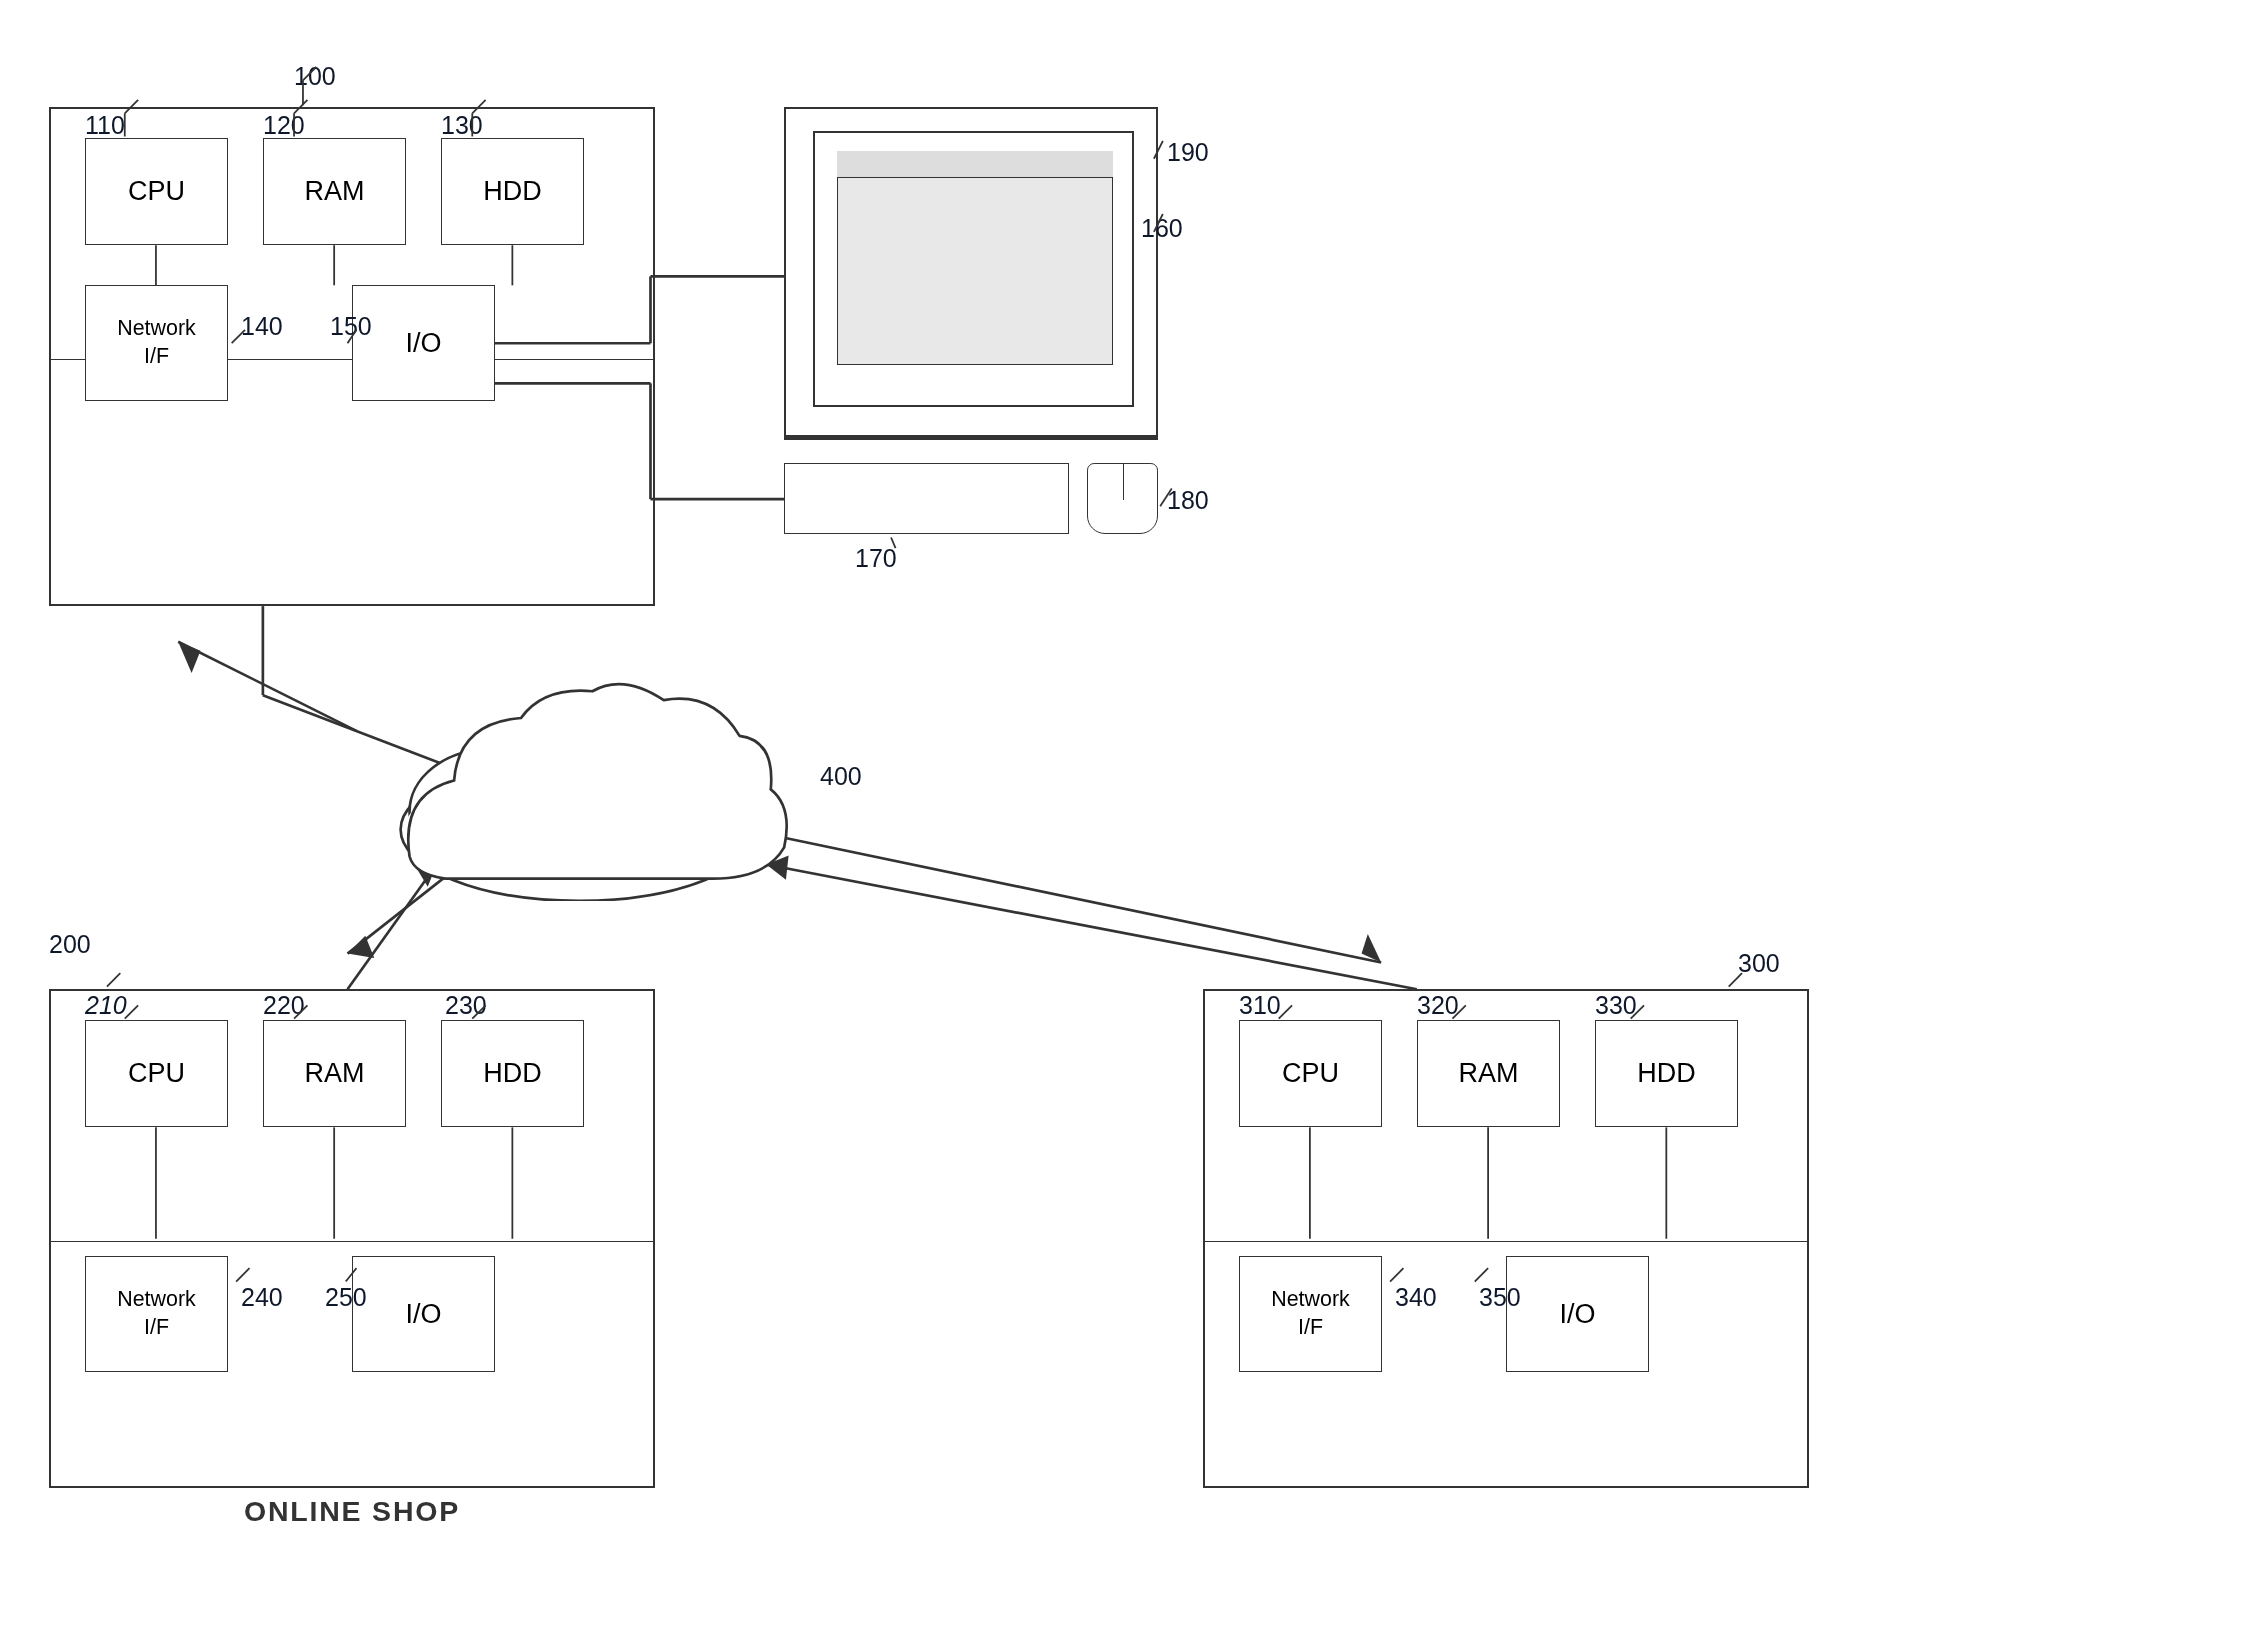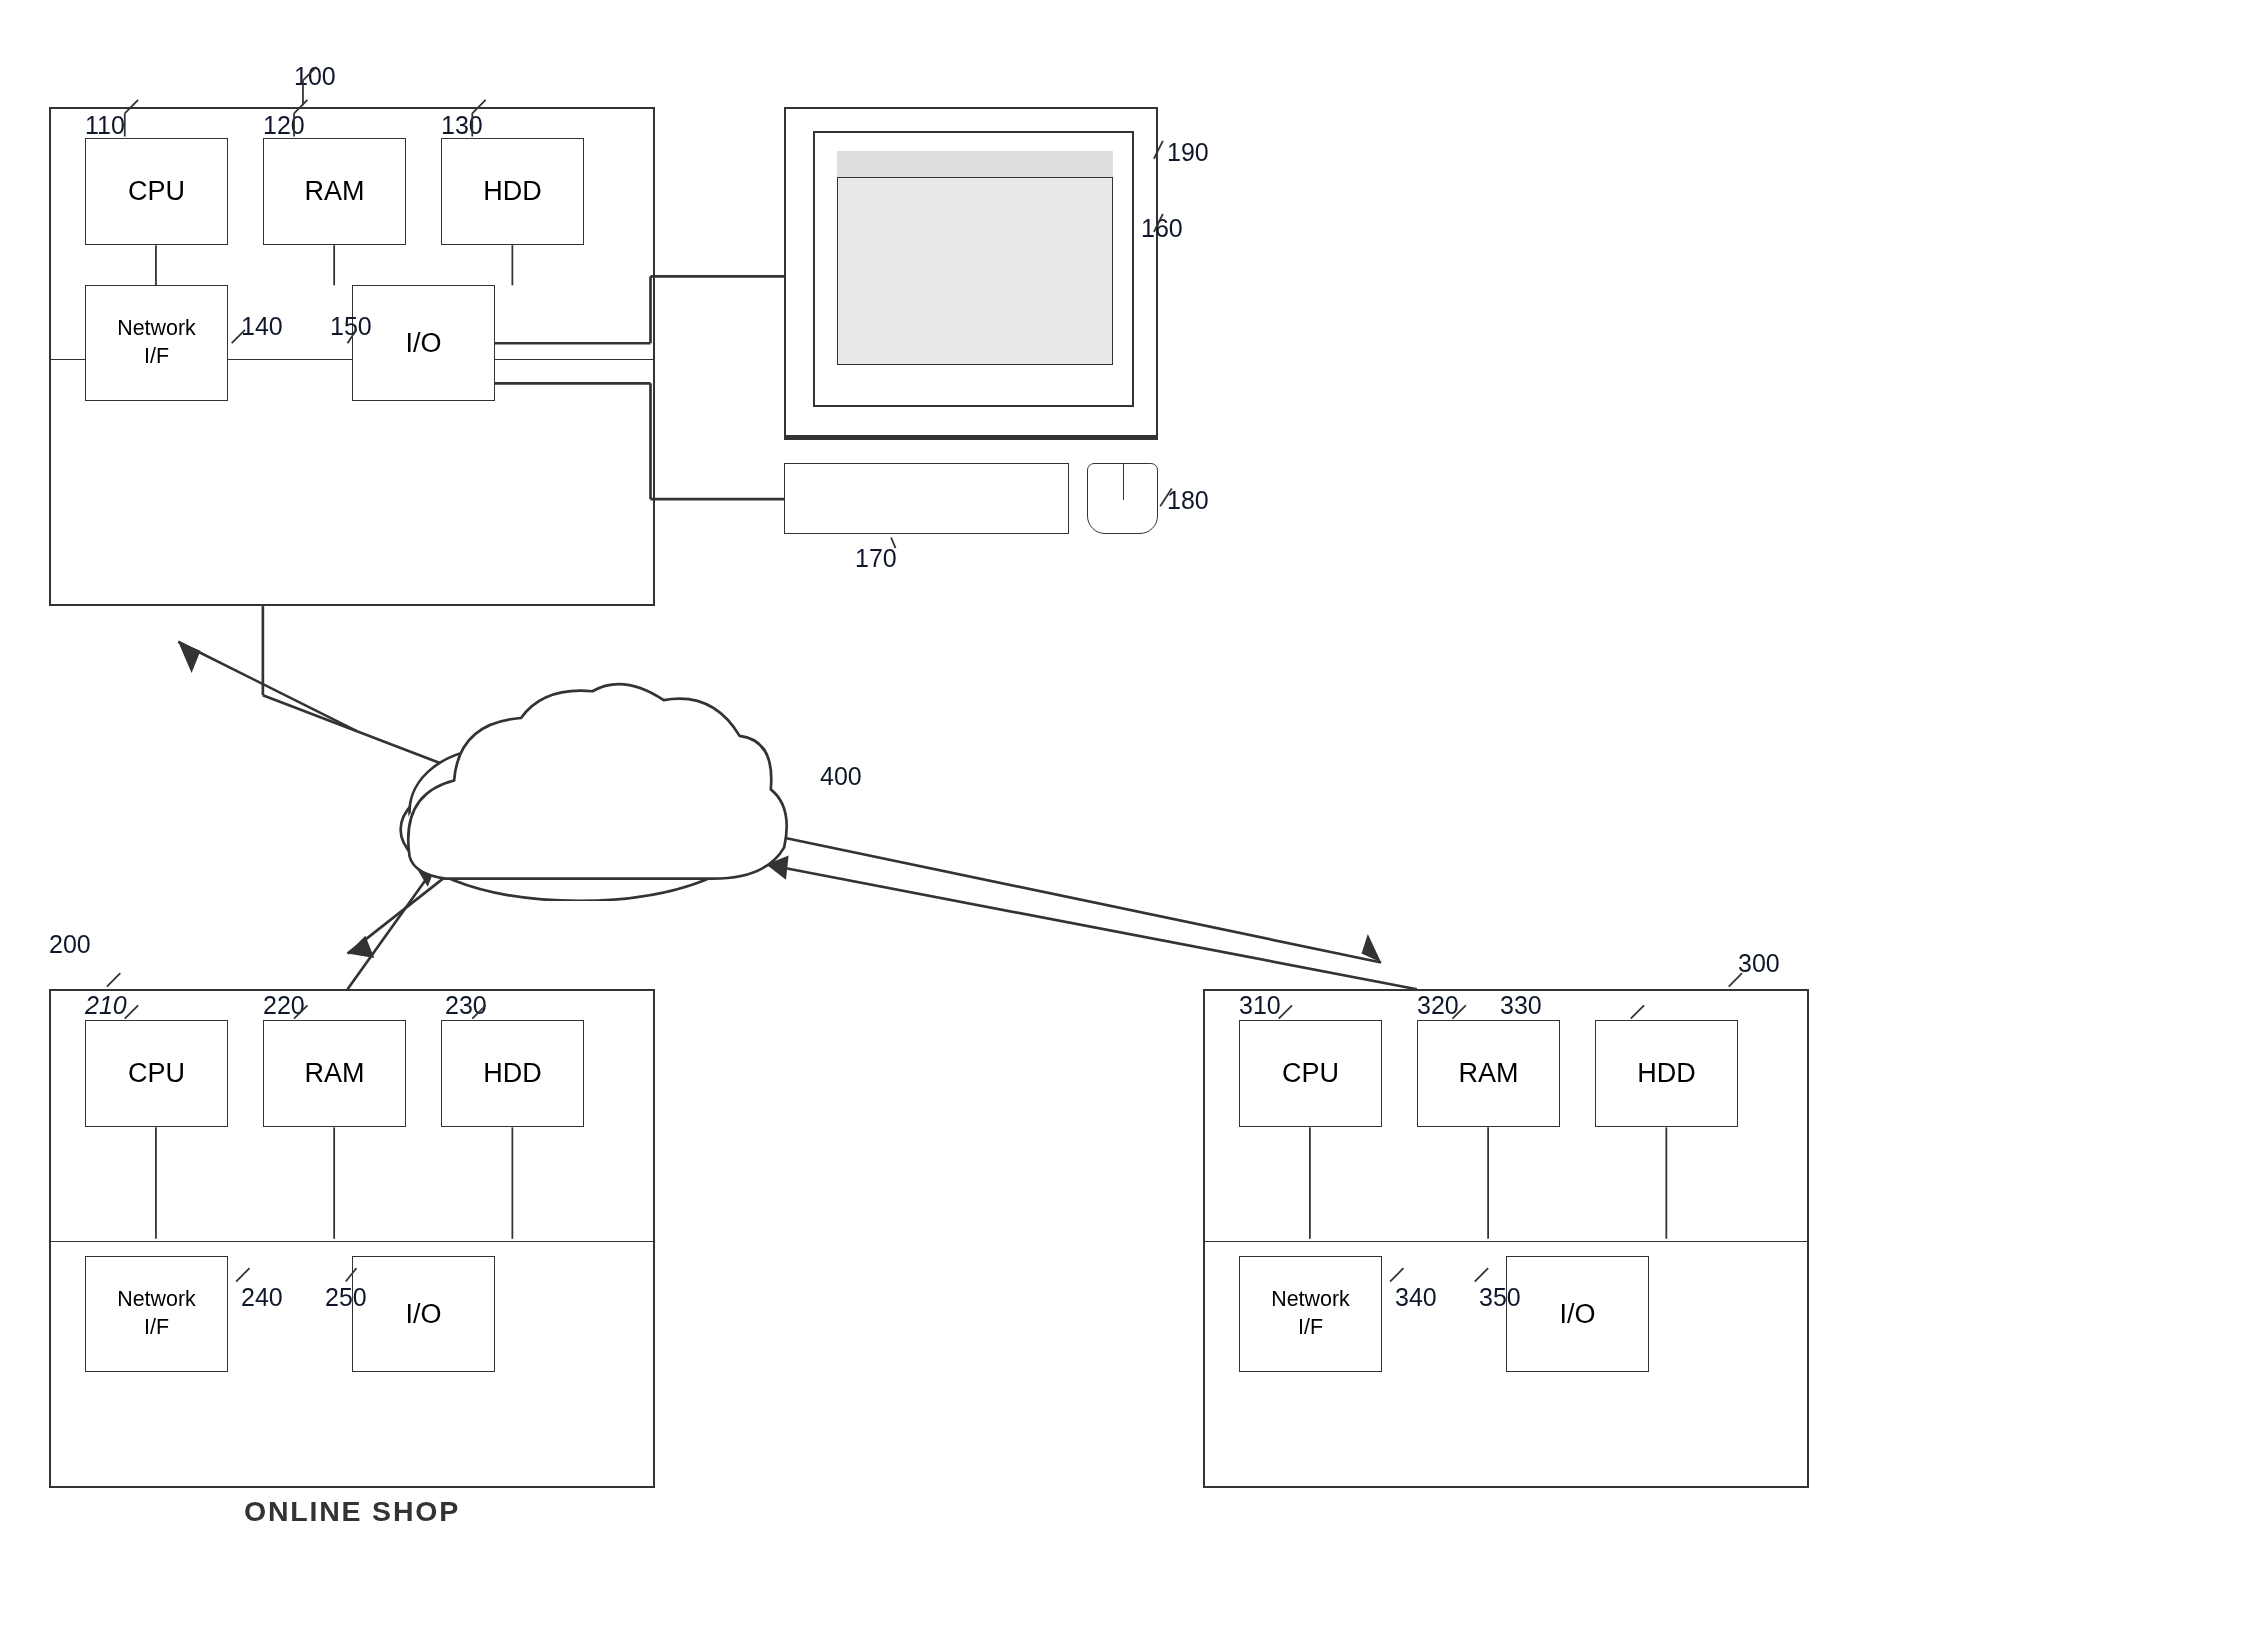--- a/index.html
+++ b/index.html
@@ -258,21 +258,21 @@
   <div class="ref-num" style="left:1239px; top:991px;">310</div>
 
   <div class="component-box" style="left:1417px; top:1020px; width:143px; height:107px;">
     <span>RAM</span>
   </div>
   <div class="ref-num" style="left:1417px; top:991px;">320</div>
 
   <div class="component-box" style="left:1595px; top:1020px; width:143px; height:107px;">
     <span>HDD</span>
   </div>
-  <div class="ref-num" style="left:1500px; top:991px;">330</div>
+  <div class="ref-num" style="left:1595px; top:991px;">330</div>
 
   <div class="component-box" style="left:1239px; top:1256px; width:143px; height:116px; flex-direction:column; text-align:center; font-size:21.4px; line-height:1.3;">
     <span style="white-space:pre-line; text-align:center;">Network
 I/F</span>
   </div>
   <div class="ref-num" style="left:1395px; top:1283px;">340</div>
 
   <div class="component-box" style="left:1506px; top:1256px; width:143px; height:116px;">
     <span>I/O</span>
   </div>

